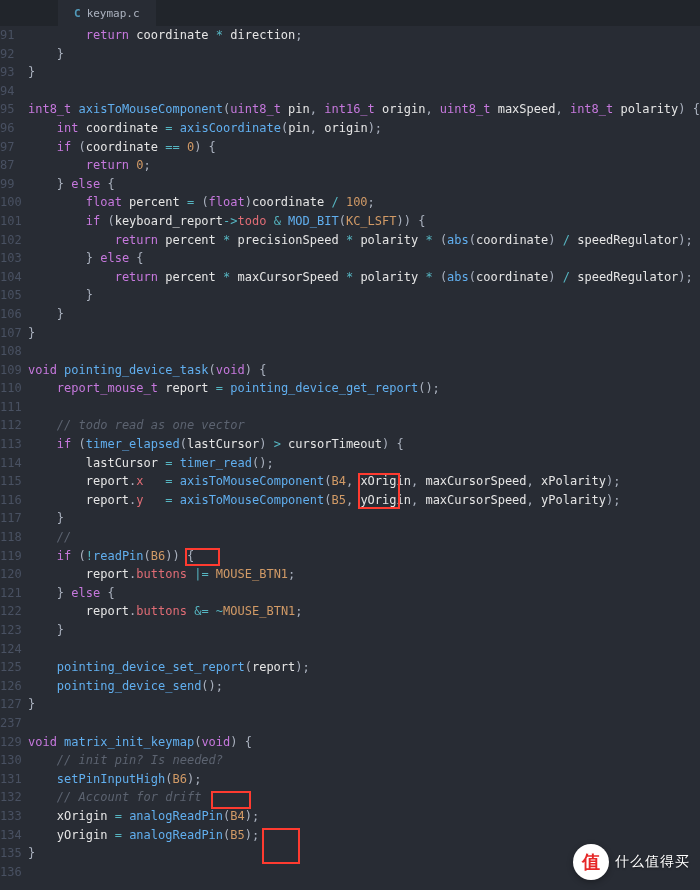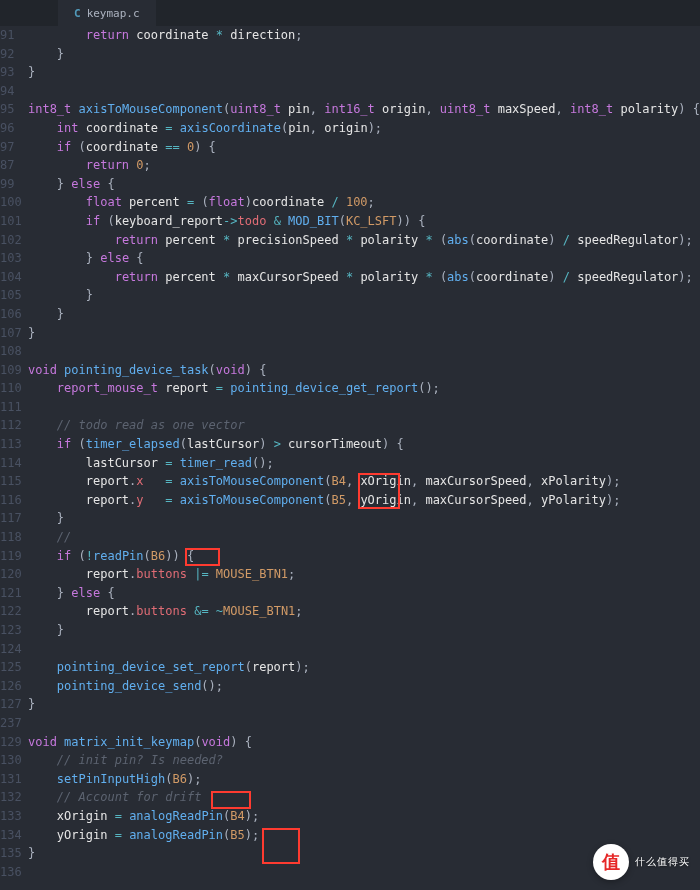--- a/index.html
+++ b/index.html
@@ -27,21 +27,21 @@
 .k-var { color:#e5e5e5; }
 .k-prop { color:#e06c75; }
 .k-num { color:#d19a66; }
 .k-const { color:#d19a66;text-align:center; }
 .k-op { color:#56b6c2; }
 .k-cmt { color:#5c6370; font-style:italic; }
 .k-call { color:#61afef; }
 .redbox { position:absolute; border:2px solid #ff3b30; pointer-events:none; }
 .watermark { position:absolute; right:10px; bottom:10px; display:flex; align-items:center; gap:6px; }
 .wm-circle { width:36px; height:36px; border-radius:50%; background:#fff; display:flex; align-items:center; justify-content:center; color:#e62828; font-weight:bold; font-size:18px; box-shadow:0 2px 6px rgba(0,0,0,0.3); }
-.wm-text { color:#fff; font-size:10px; text-shadow:0 1px 2px rgba(0,0,0,0.5); font-family:sans-serif; letter-spacing:1px; }
+.wm-text { color:#fff; font-size:14px; text-shadow:0 1px 2px rgba(0,0,0,0.5); font-family:sans-serif; letter-spacing:1px; }
 </style>
 </head>
 <body>
 
 <div class="tab-bar">
   <div class="tab">
     <span class="tab-icon">C</span>
     <span>keymap.c</span>
   </div>
 </div>

